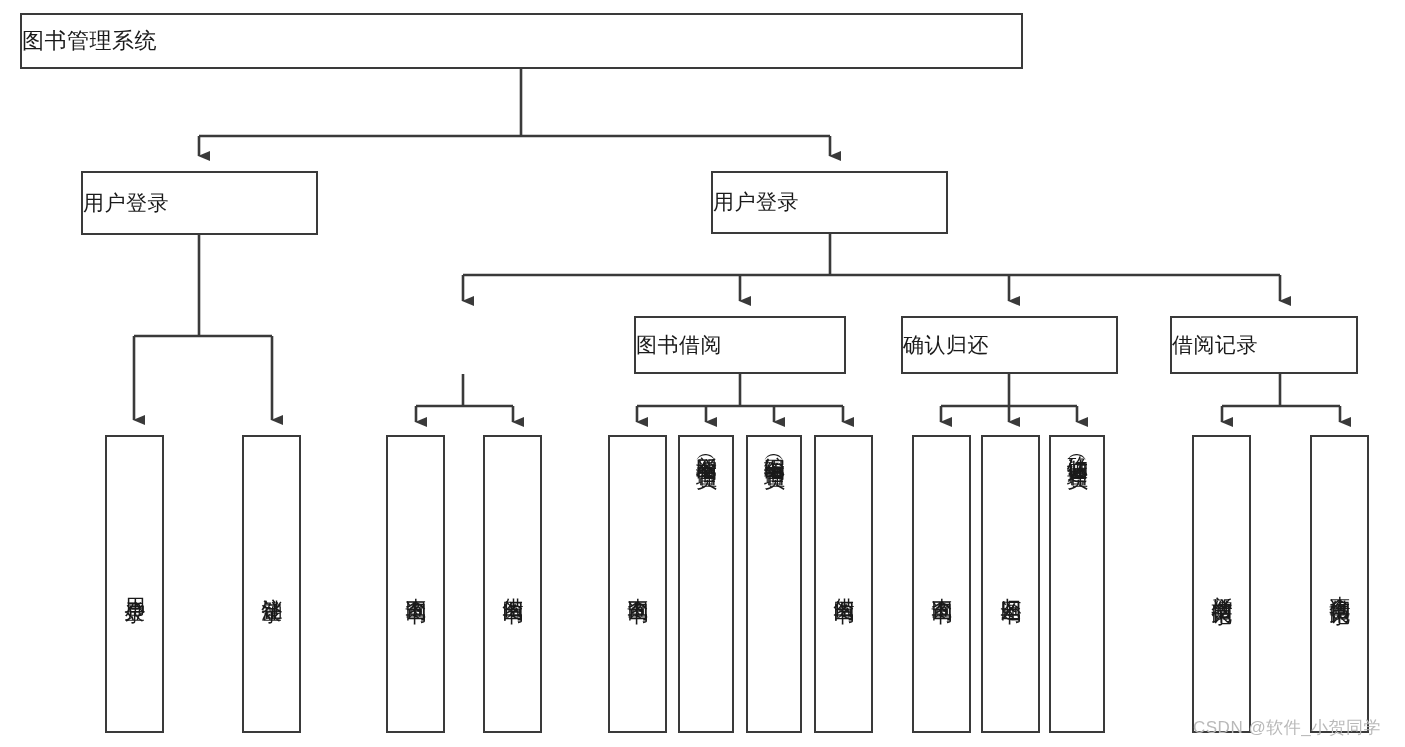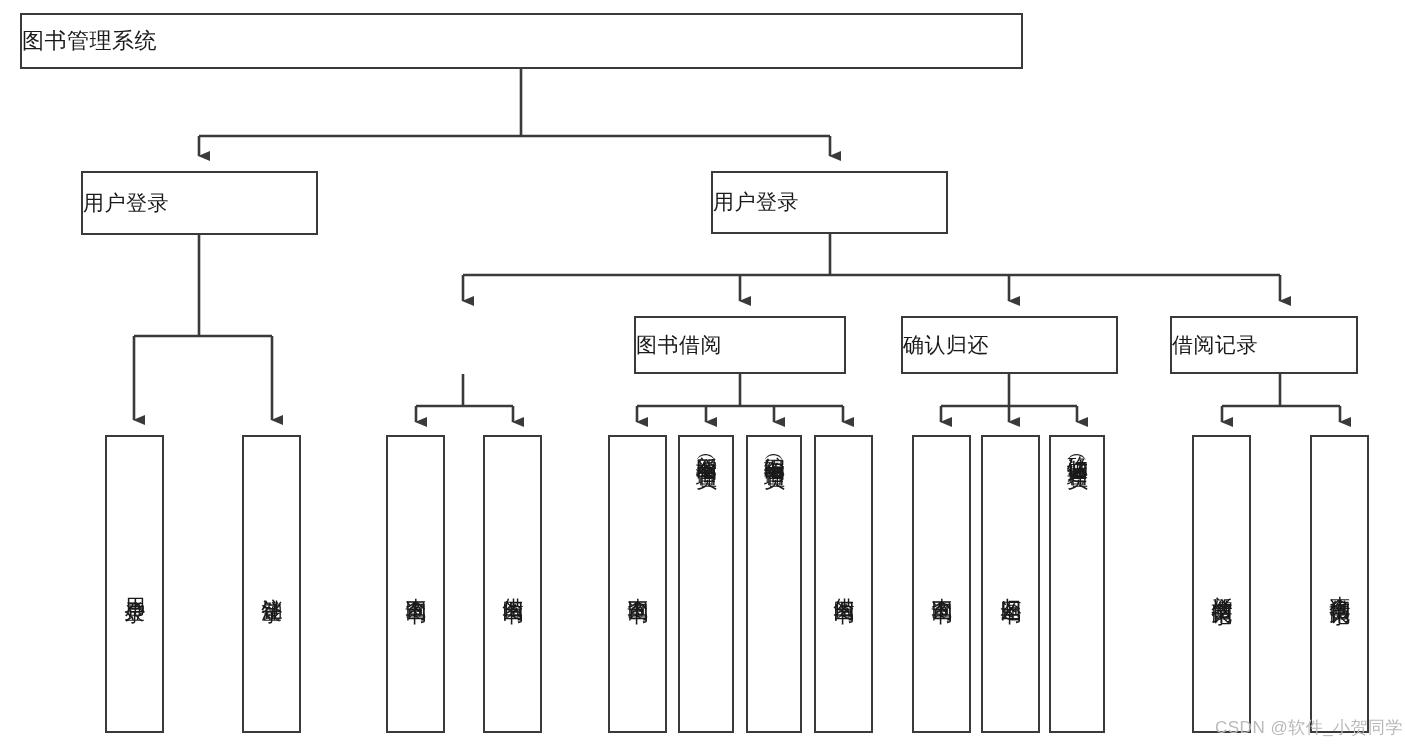--- a/index.html
+++ b/index.html
@@ -199,15 +199,15 @@
   </div>
 
   <div class="node vertical fill" style="left:1192px; top:435px; width:59px; height:298px;">
     <span class="node-label">新增借阅记录</span>
   </div>
 
   <div class="node vertical fill" style="left:1310px; top:435px; width:59px; height:298px;">
     <span class="node-label">查询借阅记录</span>
   </div>
 
-  <div class="watermark" style="left:1193px; top:716px;margin-left:22px;">CSDN @软件_小贺同学</div>
+  <div class="watermark" style="left:1193px; top:716px;">CSDN @软件_小贺同学</div>
 
 </div>
 
 </body></html>

